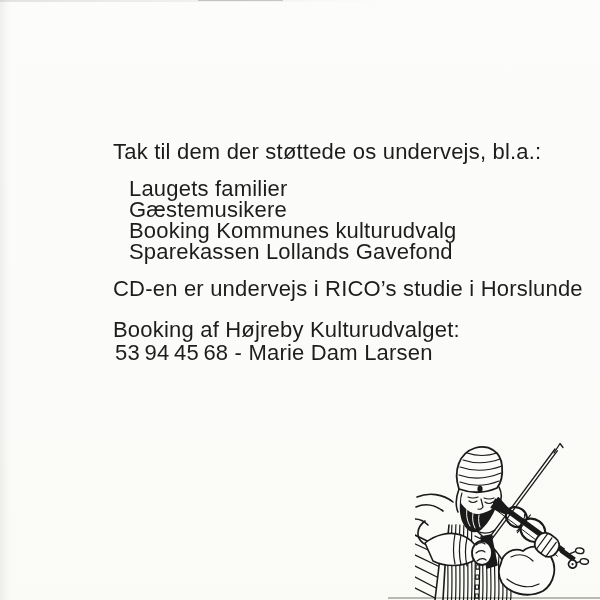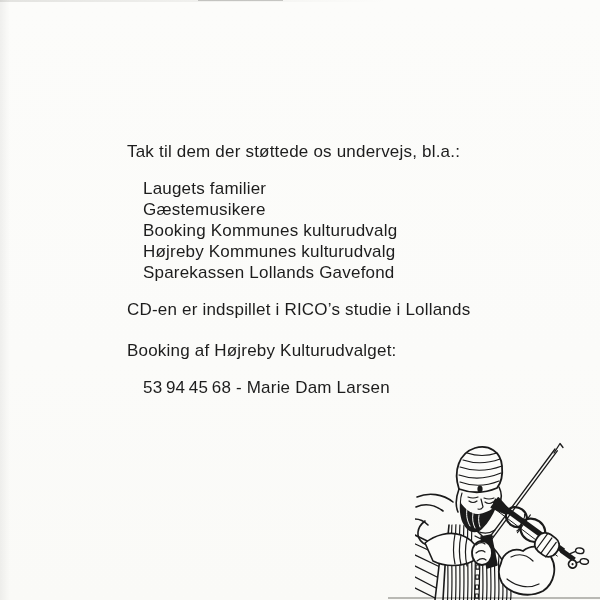--- a/index.html
+++ b/index.html
@@ -11,24 +11,24 @@
   .page{position:absolute;inset:0;background:linear-gradient(180deg,#fcfcfa 0%,#fbfbf9 60%,#fafaf7 100%);}
   
   .edge-top{position:absolute;left:0;top:0;width:385px;height:2px;
     background:linear-gradient(90deg,rgba(180,180,175,.35),rgba(200,200,195,.25) 45%,rgba(220,220,215,0) 100%);}
   .edge-top-dash{position:absolute;left:198px;top:0;width:85px;height:1px;background:rgba(140,140,135,.45);}
   .edge-bottom{position:absolute;left:388px;top:597px;width:212px;height:2px;background:rgba(120,120,114,.5);}
   .edge-left{position:absolute;left:0;top:0;width:10px;height:600px;
     background:linear-gradient(90deg,rgba(0,0,0,.05),rgba(0,0,0,0));}
   
   .text-block{
-    position:absolute;left:127px;top:141px;width:470px;
-    font-size:17px;line-height:21px;letter-spacing:.2px;color:#1d1d1d;
+    position:absolute;left:113px;top:141px;width:470px;
+    font-size:22px;line-height:21px;letter-spacing:.2px;color:#1d1d1d;
   }
-  .text-block p{margin:16px;}
+  .text-block p{margin:2px;}
   .intro{margin:0 0 14px 0 !important;}
   .thanks-list{margin:16px;}
   .thanks-list div{height:21px;}
   .studio{margin:15px 0 0 0 !important;}
   .booking{margin:20px 0 0 0 !important;}
   .phone{margin:0;}
   
   .fiddler{position:absolute;left:415px;top:435px;width:185px;height:165px;}
   .fiddler *{vector-effect:none;}
 </style>
@@ -41,24 +41,23 @@
   <div class="edge-top-dash"></div>
   <div class="edge-left"></div>
   <div class="edge-bottom"></div>
 
   <div class="text-block">
     <p class="intro">Tak til dem der støttede os undervejs, bl.a.:</p>
     <div class="thanks-list">
       <div>Laugets familier</div>
       <div>Gæstemusikere</div>
       <div>Booking Kommunes kulturudvalg</div>
-      <div>Højreby Kommunes kulturudvalg</div>
       <div>Sparekassen Lollands Gavefond</div>
     </div>
-    <p class="studio">CD-en er indspillet i RICO’s studie i Lollands</p>
+    <p class="studio">CD-en er undervejs i RICO’s studie i Horslunde</p>
     <p class="booking">Booking af Højreby Kulturudvalget:</p>
     <p class="phone">53 94 45 68 - Marie Dam Larsen</p>
   </div>
 
   <svg class="fiddler" viewBox="0 0 185 165" fill="none" stroke="#1a1a1a" stroke-width="1.6" stroke-linecap="round" stroke-linejoin="round" aria-label="Line drawing of a bearded fiddler in a striped cap playing the violin">
 
     <defs>
       <clipPath id="coatClip">
         <path d="M34,90 C31,115 29,140 28,165 L100,165 L100,152 C94,132 80,112 62,96 C54,90 44,88 34,90 Z"></path>
       </clipPath>

